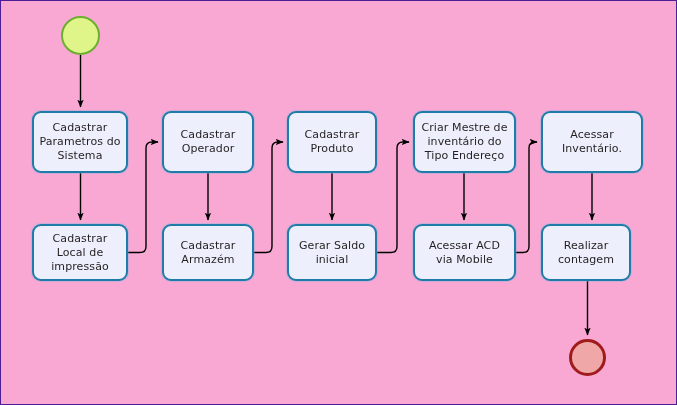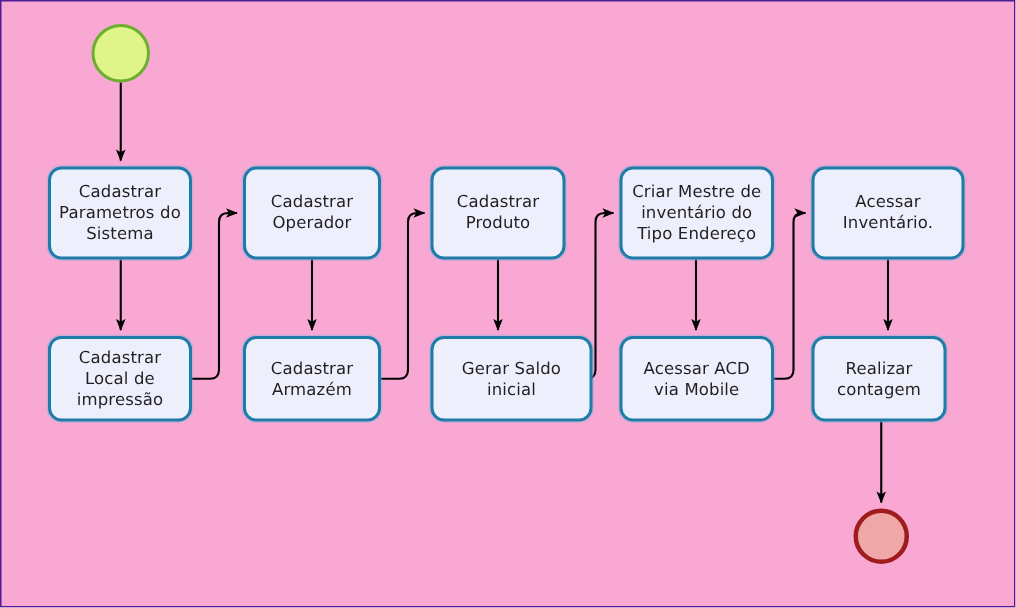--- a/index.html
+++ b/index.html
@@ -90,21 +90,21 @@
 Sistema</span></div>
       <div class="task" style="left: 31px; top: 223px; width: 96px; height: 57px; background: rgb(237, 240, 252); border-color: rgb(31, 123, 168);"><span>Cadastrar
 Local de
 impressão</span></div>
       <div class="task" style="left: 161px; top: 110px; width: 92px; height: 62px; background: rgb(237, 240, 252); border-color: rgb(31, 123, 168);"><span>Cadastrar
 Operador</span></div>
       <div class="task" style="left: 161px; top: 223px; width: 92px; height: 57px; background: rgb(237, 240, 252); border-color: rgb(31, 123, 168);"><span>Cadastrar
 Armazém</span></div>
       <div class="task" style="left: 286px; top: 110px; width: 90px; height: 62px; background: rgb(237, 240, 252); border-color: rgb(31, 123, 168);"><span>Cadastrar
 Produto</span></div>
-      <div class="task" style="left: 286px; top: 223px; width: 108px; height: 57px; background: rgb(237, 240, 252); border-color: rgb(31, 123, 168);"><span>Gerar Saldo
+      <div class="task" style="left: 286px; top: 223px; width: 90px; height: 57px; background: rgb(237, 240, 252); border-color: rgb(31, 123, 168);"><span>Gerar Saldo
 inicial</span></div>
       <div class="task" style="left: 412px; top: 110px; width: 103px; height: 62px; background: rgb(237, 240, 252); border-color: rgb(31, 123, 168);"><span>Criar Mestre de
 inventário  do
 Tipo Endereço</span></div>
       <div class="task" style="left: 412px; top: 223px; width: 103px; height: 57px; background: rgb(237, 240, 252); border-color: rgb(31, 123, 168); justify-content: center;"><span>Acessar ACD
 via Mobile</span></div>
       <div class="task" style="left: 540px; top: 110px; width: 102px; height: 62px; background: rgb(237, 240, 252); border-color: rgb(31, 123, 168);"><span>Acessar
 Inventário.</span></div>
       <div class="task" style="left: 540px; top: 223px; width: 90px; height: 57px; background: rgb(237, 240, 252); border-color: rgb(31, 123, 168);"><span>Realizar
 contagem</span></div>

